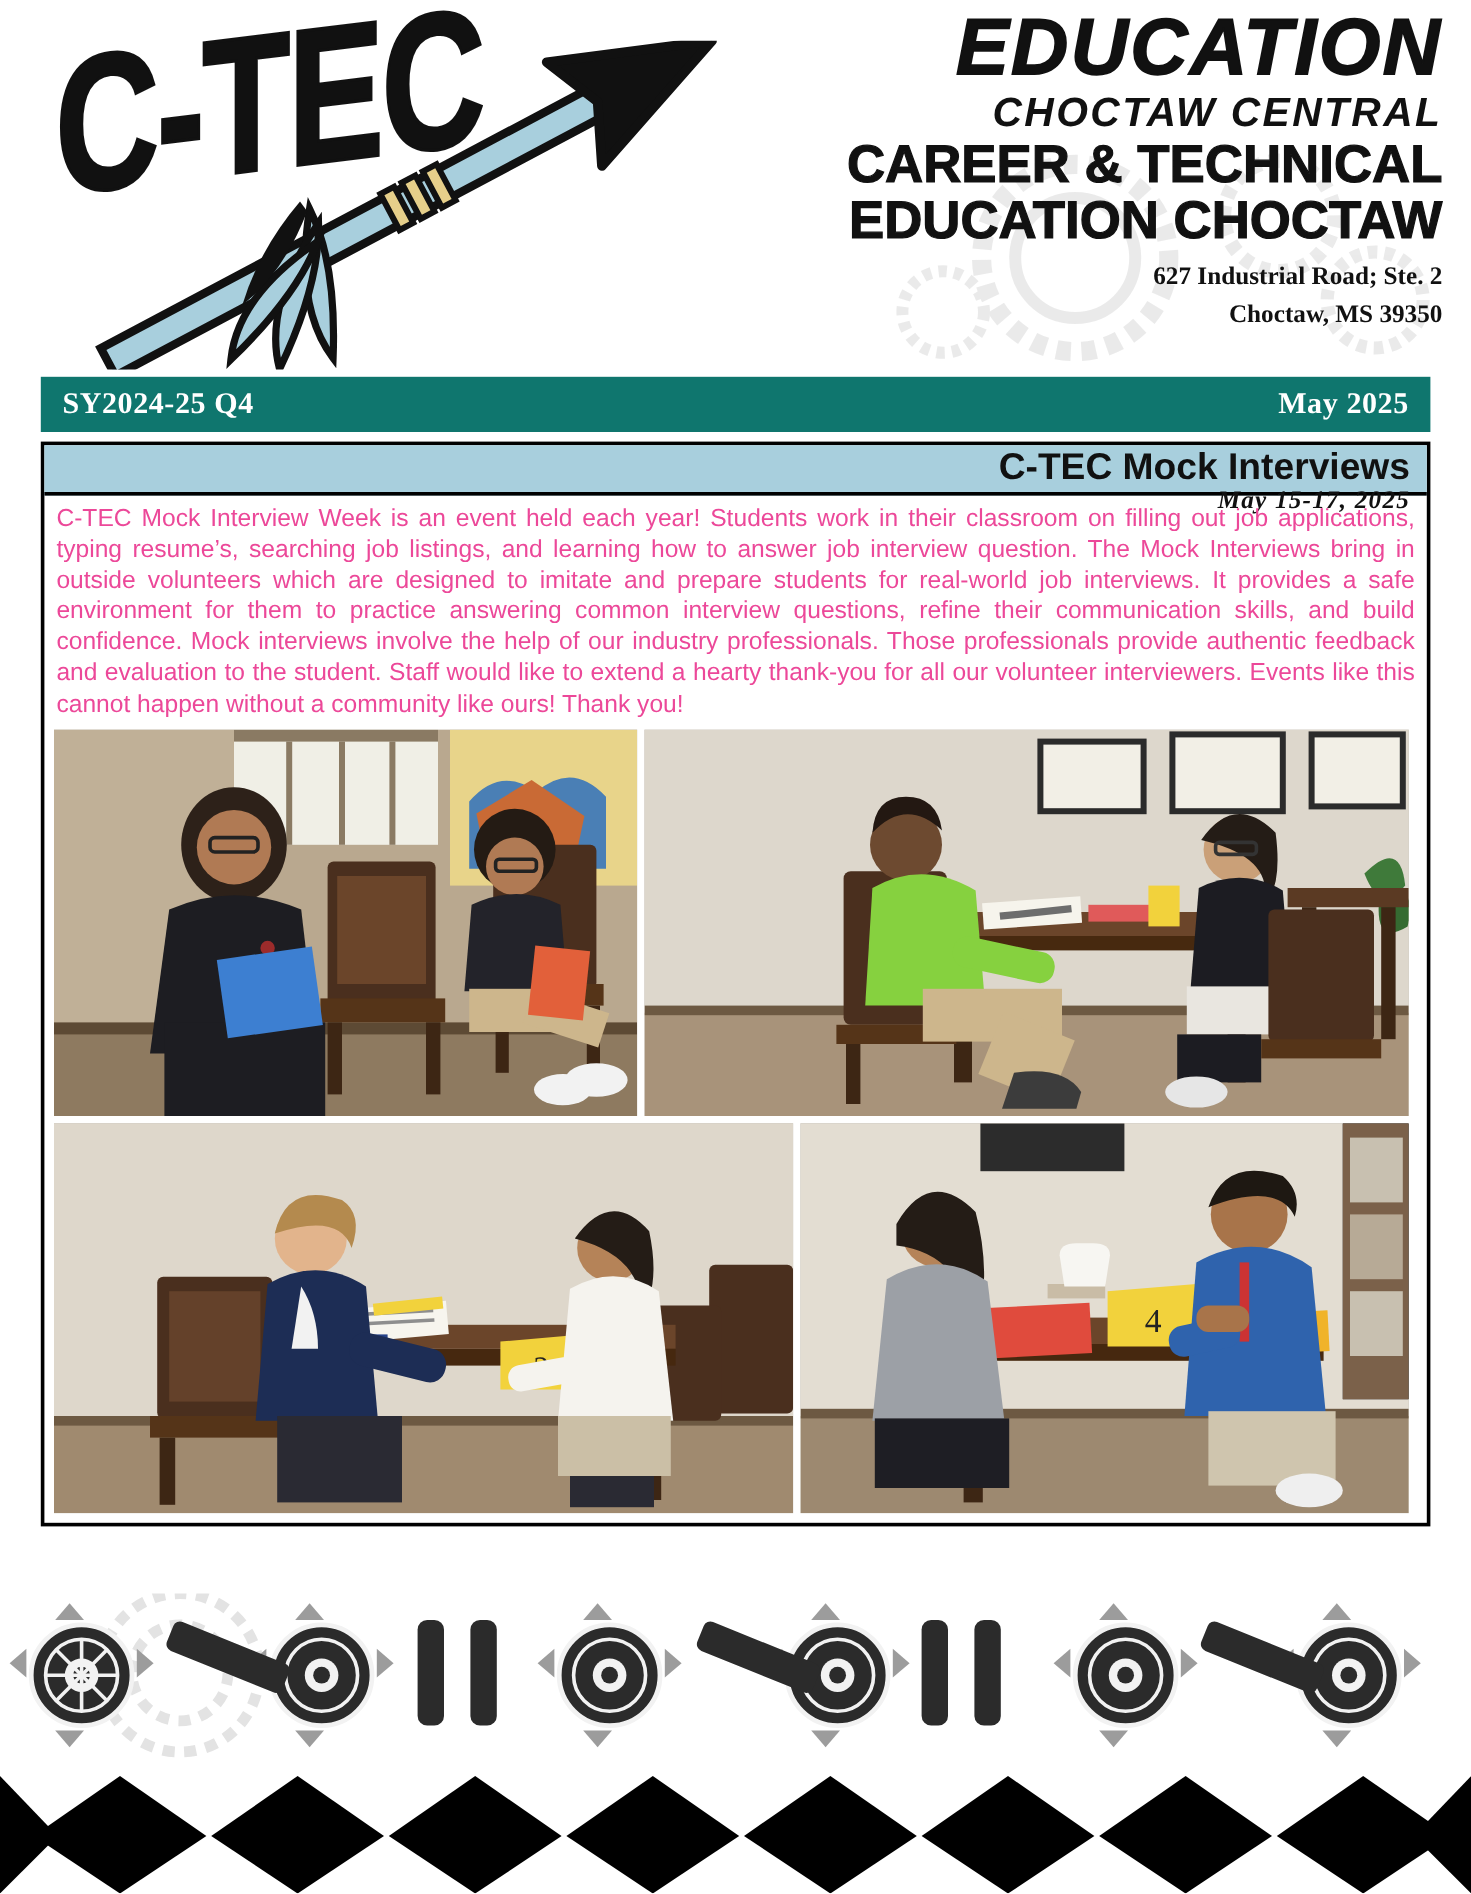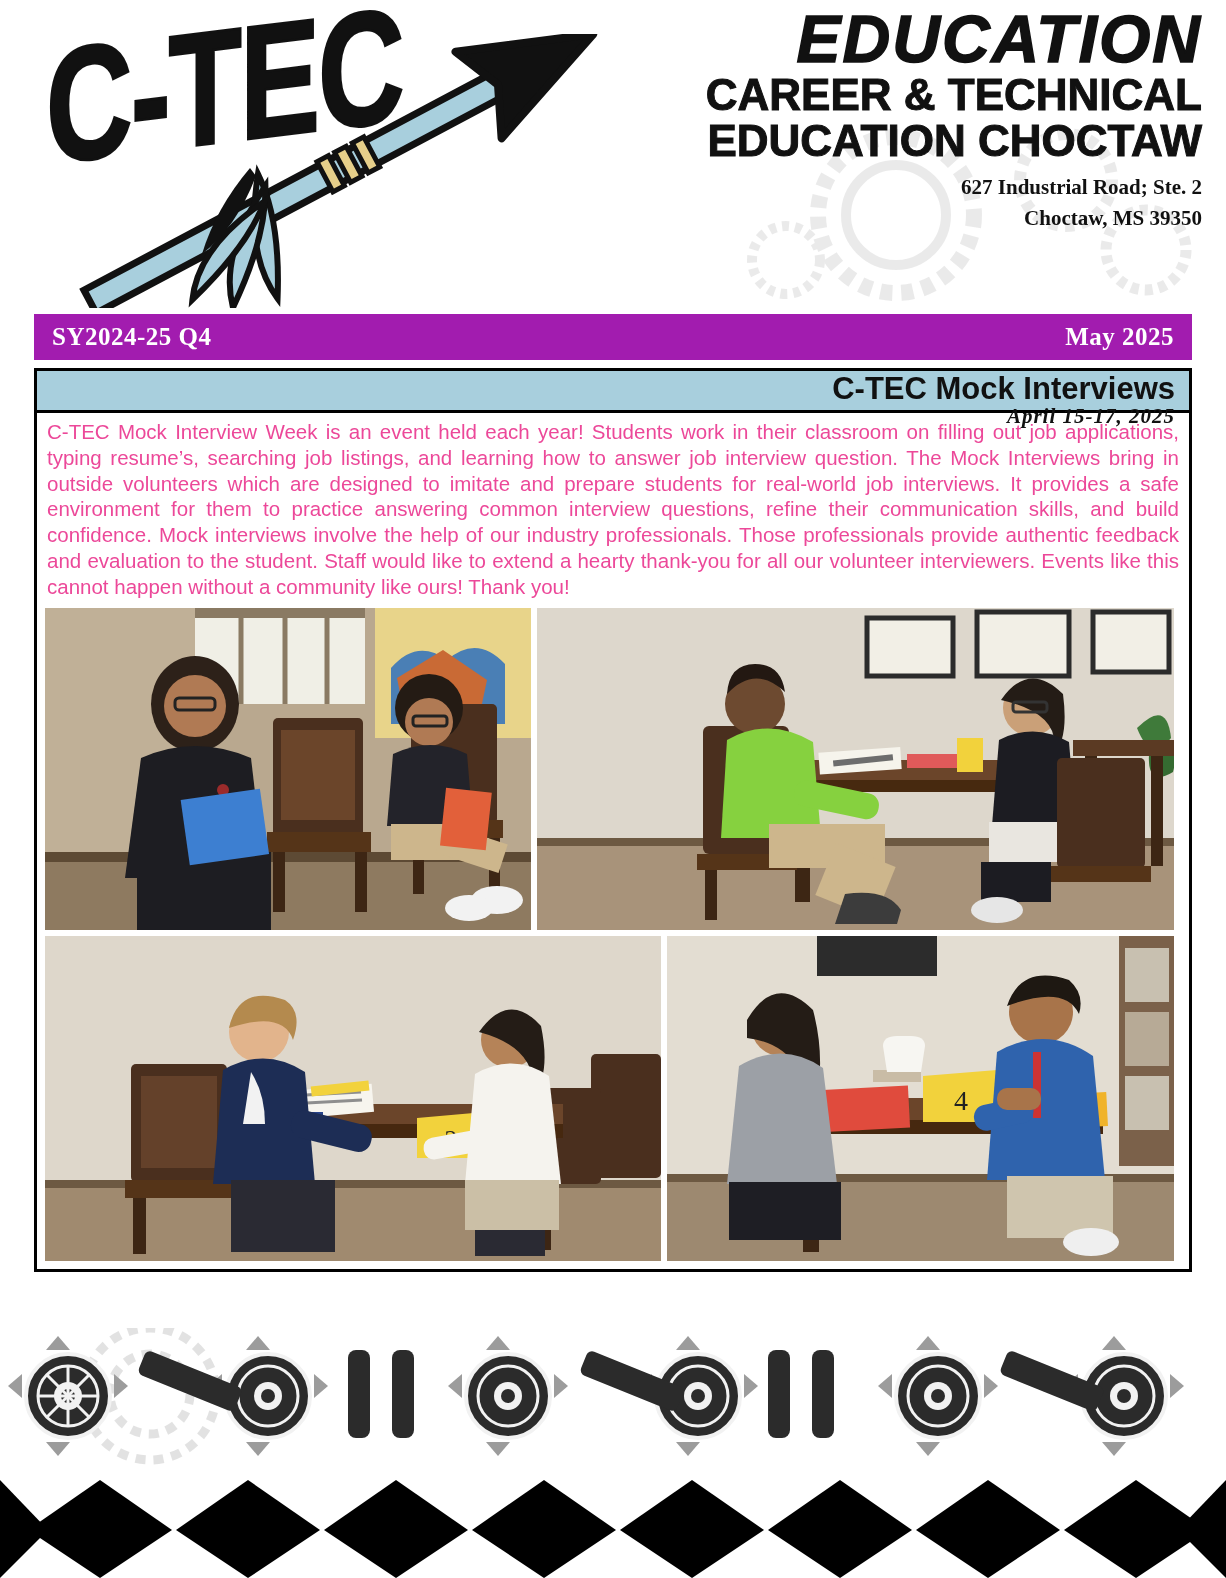--- a/index.html
+++ b/index.html
@@ -87,21 +87,21 @@
     font-size: 21px;
     line-height: 1.45;
     margin-top: 8px;
   }
 
   
   .black-bar {
     position: relative;
     margin: 6px 34px 0 34px;
     height: 46px;
-    background: #a21caf;
+    background: #0f766e;
     color: #ffffff;
     display: flex;
     align-items: center;
     justify-content: space-between;
     padding: 0 18px;
   }
   .bar-left, .bar-right {
     font-family: "Liberation Serif", serif;
     font-weight: bold;
     font-size: 25px;
@@ -213,38 +213,39 @@
           <g transform="rotate(76) translate(28,0)">
             <path d="M0 0 q40 28 78 94 q-50 -18 -78 -94 Z" fill="#a8cfdd" stroke="#111" stroke-width="6"></path>
           </g>
           <path d="M-8 -6 q-34 40 -48 86 q34 -26 54 -78 Z" fill="#111"></path>
         </g>
       </svg>
     </div>
 
     <div class="title-block">
       <div class="t-newsletter">EDUCATION</div>
+      <div class="t-choctaw">CHOCTAW CENTRAL</div>
       <div class="t-career">CAREER &amp; TECHNICAL</div>
       <div class="t-education">EDUCATION CHOCTAW</div>
       <div class="addr">
         <div>627 Industrial Road; Ste. 2</div>
         <div>Choctaw, MS 39350</div>
       </div>
     </div>
   </div>
 
   <div class="black-bar">
     <div class="bar-left">SY2024-25 Q4</div>
     <div class="bar-right">May 2025</div>
   </div>
 
   <div class="article">
     <div class="article-head">
       <div class="article-title">C-TEC Mock Interviews</div>
-      <div class="article-date">April 15-17, 2025</div>
+      <div class="article-date">May 15-17, 2025</div>
     </div>
 
     <div class="article-body">C-TEC Mock Interview Week is an event held each year!  Students work in their classroom on filling out job applications, typing resume’s, searching job listings, and learning how to answer job interview question. The Mock Interviews bring in outside volunteers which are designed to imitate and prepare students for real-world job interviews. It provides a safe environment for them to practice answering common interview questions, refine their communication skills, and build confidence. Mock interviews involve the help of our industry professionals.   Those professionals provide authentic feedback and evaluation to the student. Staff would like to extend a hearty thank-you for all our volunteer interviewers. Events like this cannot happen without a community like ours!  Thank you!</div>
 
     <div class="photos">
 
       <div class="photo-row">
 
         <div class="photo p1">
           <svg width="486" height="322" viewBox="0 0 486 322">

